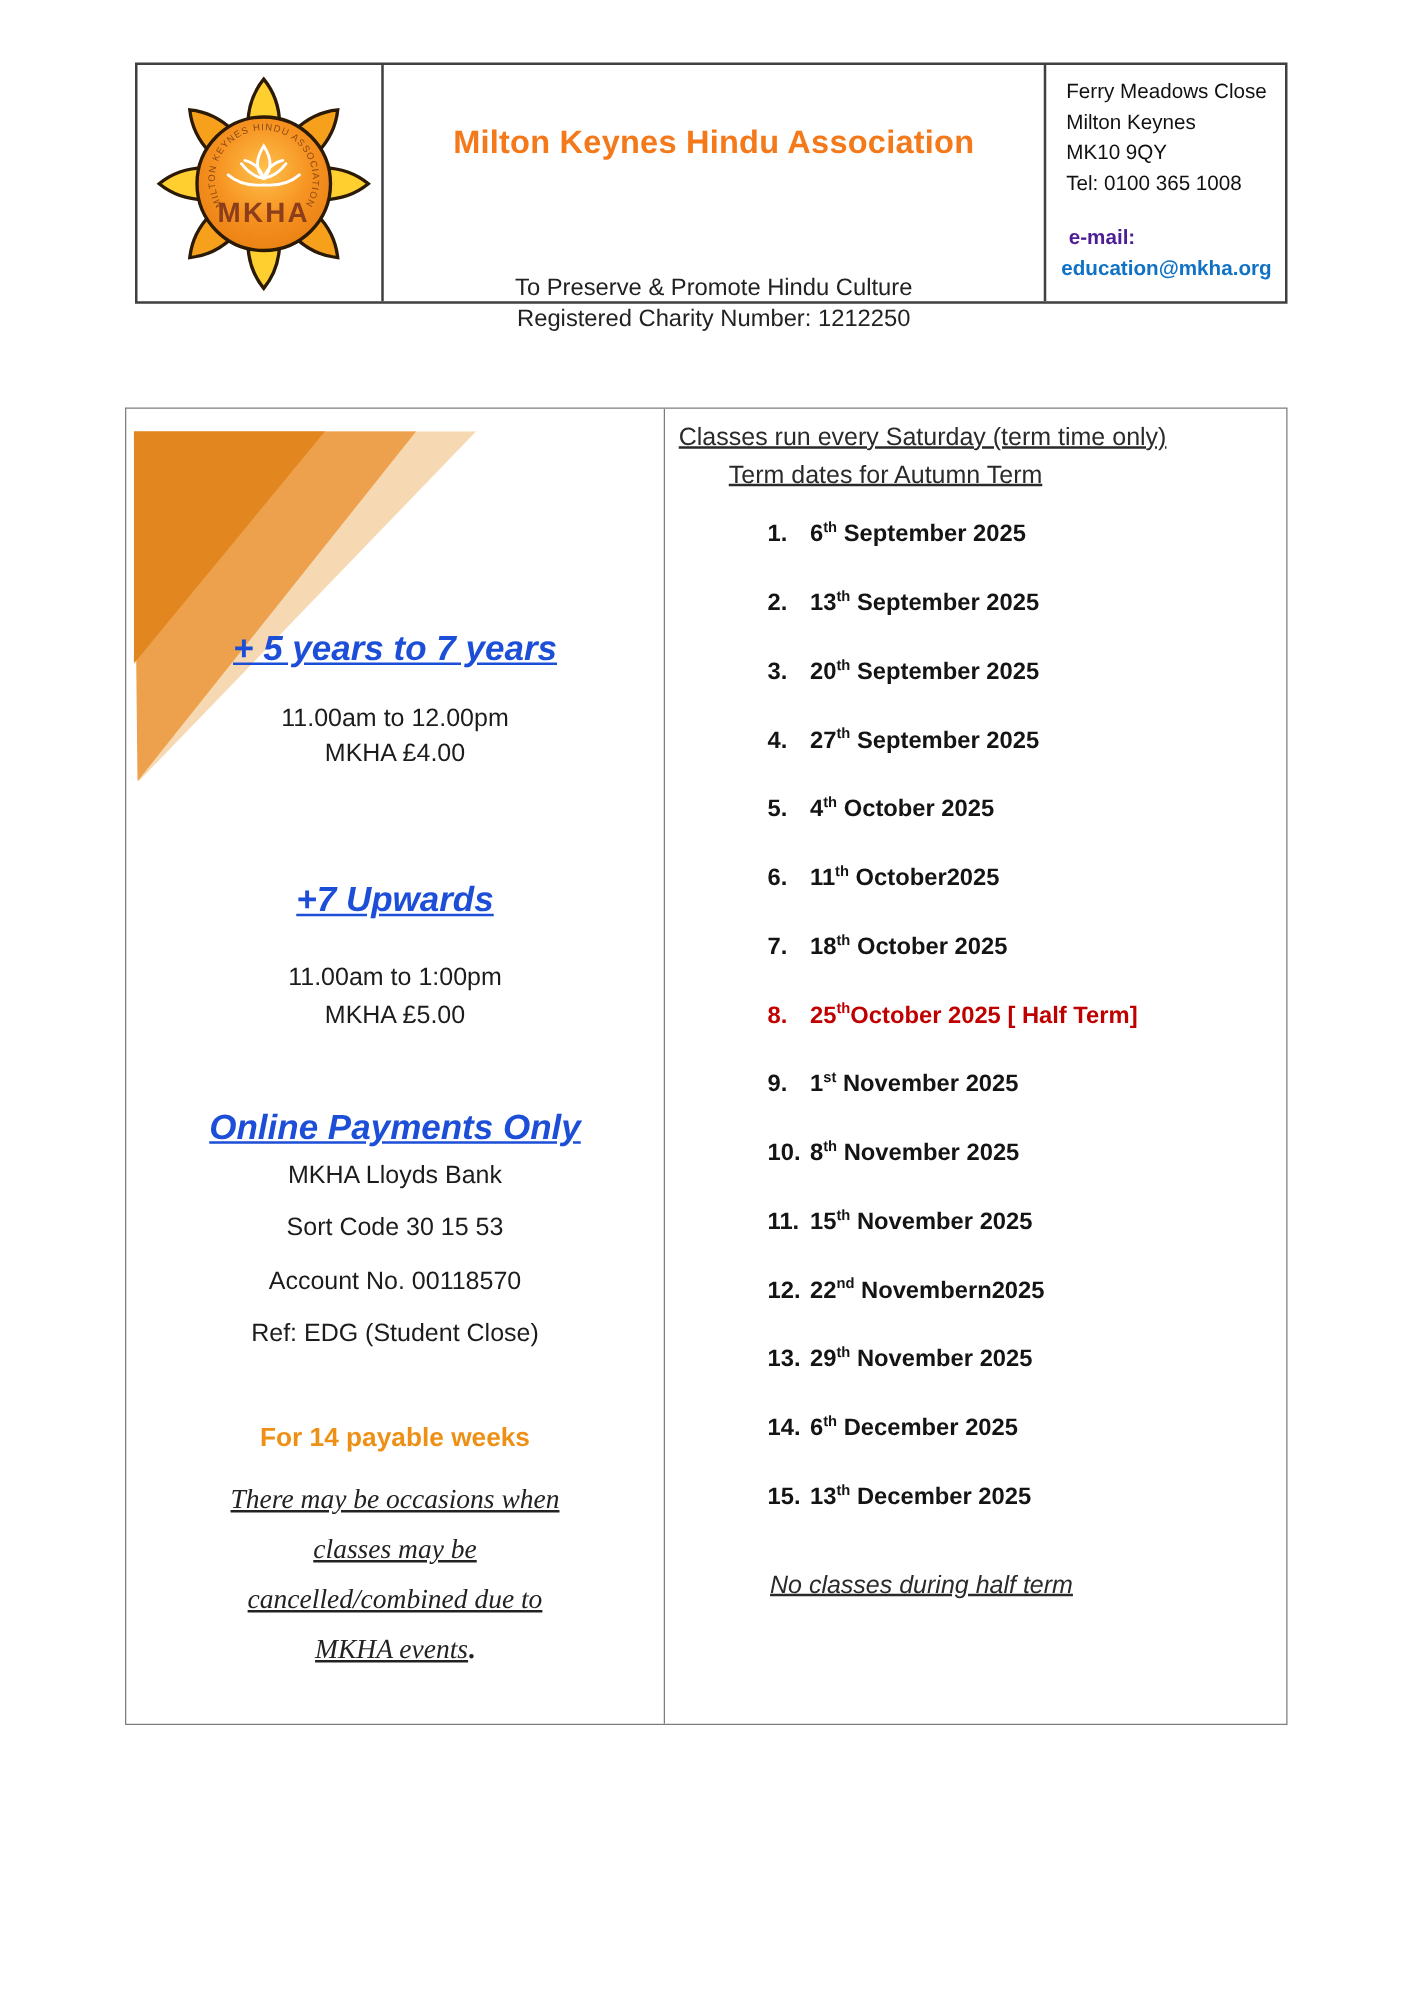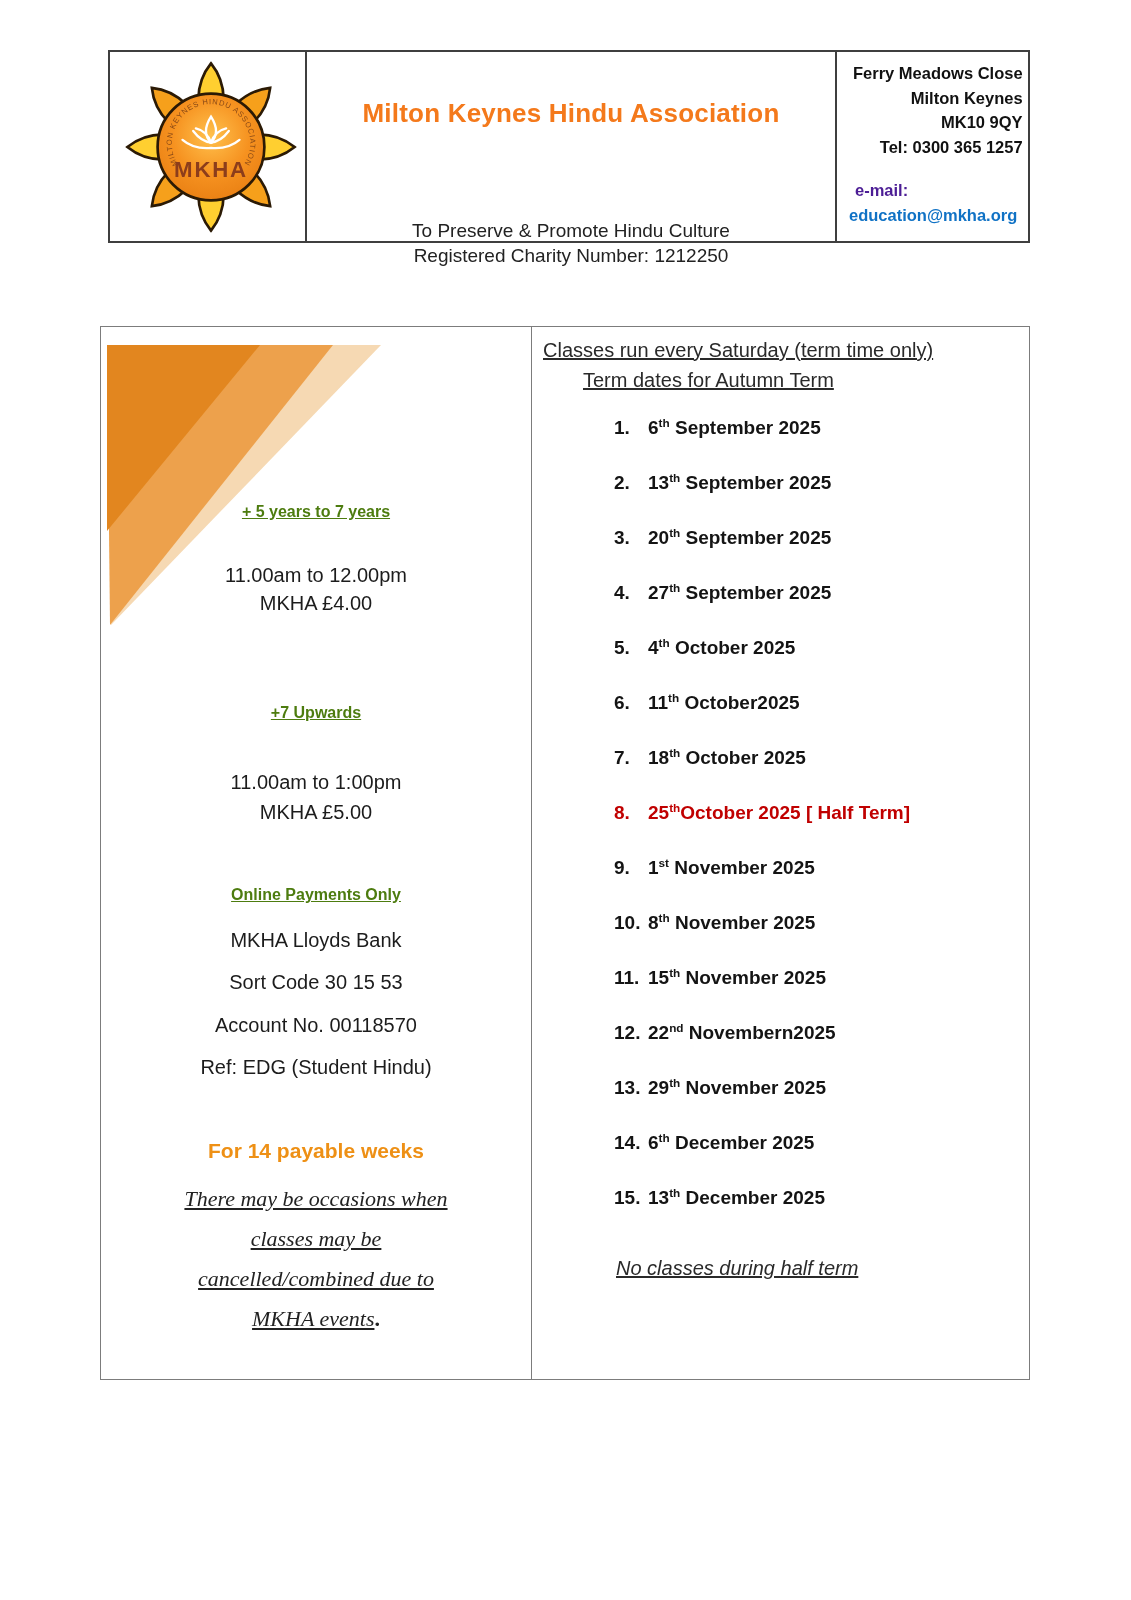--- a/index.html
+++ b/index.html
@@ -12,40 +12,40 @@
                   border:2px solid #3f3f3f; display:flex; background:#fff; }
   .hcell { position:relative; height:100%; }
   .hcell-logo   { width:197px; border-right:2px solid #3f3f3f; }
   .hcell-center { width:530px; border-right:2px solid #3f3f3f; }
   .hcell-right  { flex:1; }
   .logo-svg { position:absolute; left:12px; top:4px; width:178px; height:182px; }
   .org-name { position:absolute; left:0; right:0; top:46px; text-align:center;
               font-size:26px; font-weight:bold; color:#f4791b; letter-spacing:0.2px; }
   .org-sub  { position:absolute; left:0; right:0; top:166px; text-align:center;
               font-size:19px; color:#222; line-height:25px; }
-  .addr-block { position:absolute; left:16px; top:9px; font-size:16.5px; font-weight:bold;
-                color:#111; line-height:24.5px;text-align:right; }
+  .addr-block { position:absolute; left:16px; top:9px; font-size:16.5px; font-weight:normal;
+                color:#111; line-height:24.5px; }
   .email-block { position:absolute; left:12px; top:126px; font-size:16.5px; font-weight:bold; line-height:25px; }
   .email-label { padding-left:6px; color:#4c1d95; }
   .email-link  { color:#1072c5; text-decoration:none; cursor:pointer; }
 
   
   .doc-title { position:absolute; left:0; right:0; top:276px; text-align:center;
                font-size:24px; font-weight:bold; color:#be5b33; letter-spacing:0.2px; }
 
   
   .main-table { position:absolute; left:100px; top:326px; width:930px; height:1054px;
                 border:1.5px solid #7c7c7c; display:flex; background:#fff; }
   .mcell-left  { position:relative; width:431px; border-right:1.5px solid #7c7c7c; }
   .mcell-right { position:relative; flex:1; }
 
   .corner-swoosh { position:absolute; left:6px; top:18px; width:288px; height:284px; }
 
   .lblock { position:absolute; left:0; right:0; text-align:center; }
-  .lhead  { font-size:16px; font-weight:bold; text-decoration:underline; color:#4d7c0f; }
+  .lhead  { font-size:28px; font-weight:bold; text-decoration:underline; color:#1d4ed8;font-style:italic; }
   .ltext  { font-size:20px; color:#1c1c1c; }
   .b-age1-h    { top:176px; }
   .b-age1-time { top:237px; }
   .b-age1-price{ top:265px; }
   .b-age2-h    { top:377px; }
   .b-age2-time { top:444px; }
   .b-age2-price{ top:474px; }
   .b-pay-h     { top:559px; }
   .b-pay-bank  { top:602px; }
   .b-pay-sort  { top:644px; }
@@ -121,21 +121,21 @@
         <div>To Preserve &amp; Promote Hindu Culture</div>
         <div>Registered Charity Number: 1212250</div>
       </div>
     </div>
 
     <div class="hcell hcell-right">
       <div class="addr-block">
         <div>Ferry Meadows Close</div>
         <div>Milton Keynes</div>
         <div>MK10 9QY</div>
-        <div>Tel: 0300 365 1257</div>
+        <div>Tel: 0100 365 1008</div>
       </div>
       <div class="email-block">
         <div class="email-label">e-mail:</div>
         <a class="email-link">education@mkha.org</a>
       </div>
     </div>
   </div>
 
 
   <div class="main-table">
@@ -152,21 +152,21 @@
       <div class="lblock ltext b-age1-price">MKHA £4.00</div>
 
       <div class="lblock lhead b-age2-h">+7 Upwards</div>
       <div class="lblock ltext b-age2-time">11.00am to 1:00pm</div>
       <div class="lblock ltext b-age2-price">MKHA £5.00</div>
 
       <div class="lblock lhead b-pay-h">Online Payments Only</div>
       <div class="lblock ltext b-pay-bank">MKHA Lloyds Bank</div>
       <div class="lblock ltext b-pay-sort">Sort Code 30 15 53</div>
       <div class="lblock ltext b-pay-acct">Account No. 00118570</div>
-      <div class="lblock ltext b-pay-ref">Ref: EDG (Student Hindu)</div>
+      <div class="lblock ltext b-pay-ref">Ref: EDG (Student Close)</div>
 
       <div class="lblock b-weeks">For 14 payable weeks</div>
 
       <div class="lblock b-note">
         <div><span class="u">There may be occasions when</span></div>
         <div><span class="u">classes may be</span></div>
         <div><span class="u">cancelled/combined due to</span></div>
         <div><span class="u">MKHA events</span><span class="bold-dot">.</span></div>
       </div>
     </div>

